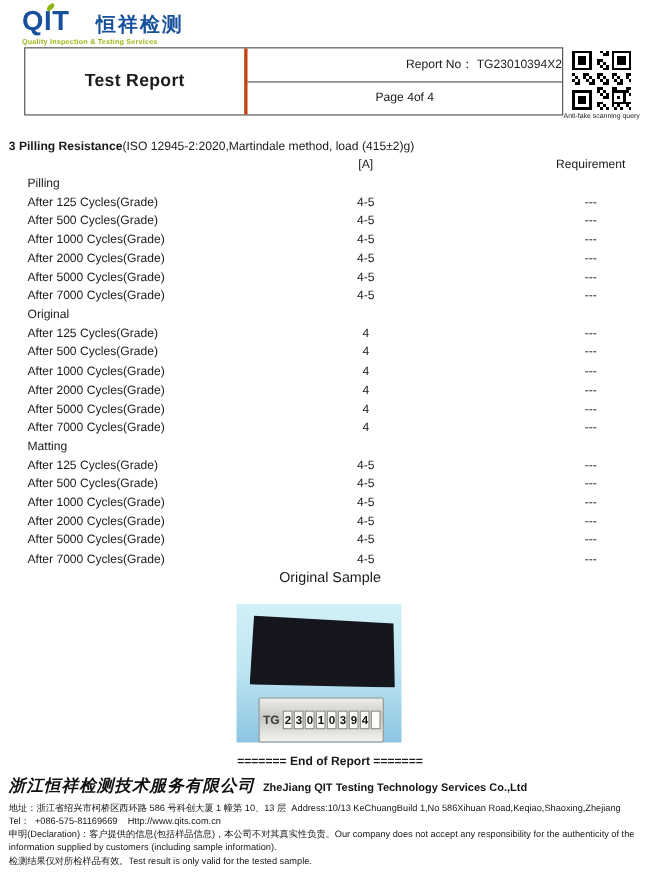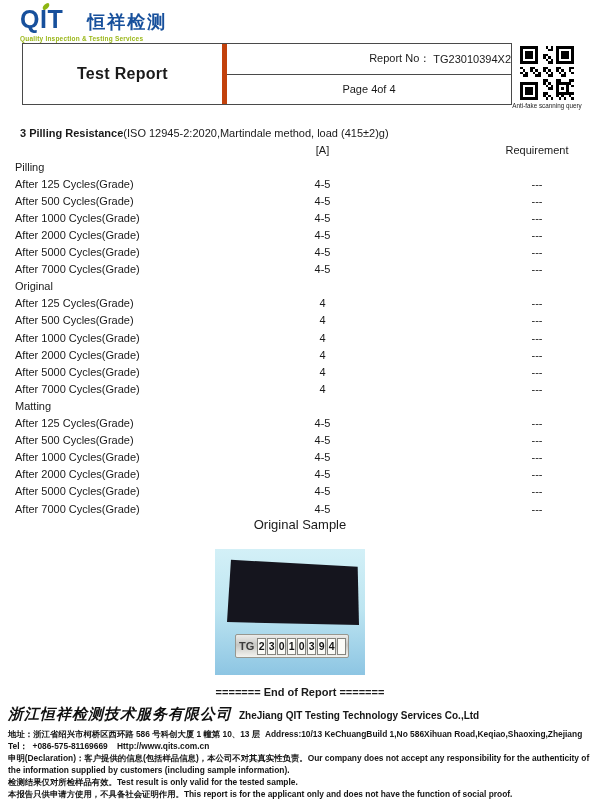--- a/index.html
+++ b/index.html
@@ -11,64 +11,64 @@
   .logo-row { display:flex; align-items:flex-end; gap:24px; }
   .logo-qit { position:relative; font-size:25px; font-weight:bold; color:#17509c; line-height:1; letter-spacing:0.5px; }
   .logo-leaf { position:absolute; left:22px; top:-3px; width:8px; height:5px;
                background:#8db512; border-radius:70% 30% 70% 30%; transform:rotate(-28deg); }
   .logo-cn { font-size:18px; font-weight:bold; color:#17509c; line-height:1; letter-spacing:2px; padding-bottom:1px; }
   .logo-tag { margin-top:3px; font-size:6.5px; font-weight:bold; color:#9ab719; letter-spacing:0.2px; }
 
   
   .hdr-table { position:absolute; left:22px; top:43px; width:490px; height:62px;
                border:1px solid #4a4a4a; display:flex; box-sizing:border-box; background:#fff; }
-  .hdr-left  { width:199px; border-right:5px solid #c2410c; display:flex; align-items:center; justify-content:center;
+  .hdr-left  { width:199px; border-right:3px solid #c2410c; display:flex; align-items:center; justify-content:center;
                font-size:16px; font-weight:bold; letter-spacing:0.3px; }
   .hdr-right { flex:1; display:flex; flex-direction:column; }
   .hdr-row1  { flex:1; border-bottom:1px solid #4a4a4a; display:flex; align-items:center; justify-content:flex-end; font-size:11px; }
   .hdr-row2  { flex:1; display:flex; align-items:center; justify-content:center; font-size:11px; }
 
   
   .qr { position:absolute; left:520px; top:46px; width:54px; height:54px; }
   .qr svg { width:100%; height:100%; display:block; }
   .qr-caption { position:absolute; left:494px; top:102px; width:106px; text-align:center; font-size:6.3px; color:#222; }
 
   
   .results { position:absolute; left:0; top:124px; width:600px; }
-  .r-title { height:17px; padding-left:20px; font-size:11px; display:flex; align-items:center; white-space:pre; }
+  .r-title { height:17px; padding-left:8px; font-size:11px; display:flex; align-items:center; white-space:pre; }
   .r-title .b { font-weight:bold; }
   .trow { display:flex; height:17.1px; align-items:center; font-size:11px; }
-  .c1 { padding-left:15px; width:240px; }
+  .c1 { padding-left:25px; width:240px; }
   .c2 { width:135px; text-align:center; }
   .c3 { margin-left:auto; width:110px; text-align:center; margin-right:8px; }
   .chead .c3 { font-size:11px; }
 
   
   .sample-title { position:absolute; top:517px; left:0; width:600px; text-align:center; font-size:13px; }
   .photo { position:absolute; left:215px; top:549px; width:150px; height:126px;
            background:linear-gradient(180deg,#d3f0f7 0%,#bde5f1 48%,#8dc5e3 100%); }
   .fabric { position:absolute; left:12px; top:8px; width:132px; height:70px; background:#15151e;
             clip-path:polygon(3% 4%, 99% 14%, 100% 97%, 0% 93%); }
-  .slabel { position:absolute; left:20px; top:85px; width:114px; height:24px; box-sizing:border-box;
+  .slabel { position:absolute; left:20px; top:85px; width:114px; height:41px; box-sizing:border-box;
             background:linear-gradient(180deg,#ececea 0%,#c7c7c3 45%,#f3f3ef 100%);
             border:1px solid #97978f; border-radius:2px;
             display:flex; align-items:center; padding:0 3px; gap:1px; }
   .slabel .tg { font-size:11px; font-weight:bold; color:#3c3c3c; margin-right:2px; flex:none; }
   .tile { width:9px; height:17px; box-sizing:border-box; background:#fbfbf7; border:1px solid #84847e;
           display:flex; align-items:center; justify-content:center; font-size:10.5px; font-weight:bold; color:#141414; flex:none; }
 
   
   .eor { position:absolute; top:686px; left:0; width:600px; text-align:center; font-size:11px; font-weight:bold; }
 
   
   .footer { position:absolute; left:8px; top:705px; width:588px; }
   .f-company { display:flex; align-items:baseline; gap:7px; margin-bottom:4px; }
   .f-cn { font-family:"DejaVu Serif", serif; font-size:15px; font-weight:bold; font-style:italic; letter-spacing:1px; color:#101010; }
   .f-en { font-size:10px; font-weight:bold; color:#151515; }
-  .f-line { font-size:8.4px; font-weight:bold; line-height:12px; color:#151515; white-space:pre-wrap; }
+  .f-line { font-size:8.4px; font-weight:normal; line-height:12px; color:#151515; white-space:pre-wrap; }
 </style>
 </head>
 <body>
 
 <div class="page">
 
   <div class="logo">
     <div class="logo-row">
       <div class="logo-qit">
         <span>QIT</span>
@@ -328,16 +328,15 @@
 
   <div class="footer">
     <div class="f-company">
       <span class="f-cn">浙江恒祥检测技术服务有限公司</span>
       <span class="f-en">ZheJiang QIT Testing Technology Services Co.,Ltd</span>
     </div>
     <div class="f-line">地址：浙江省绍兴市柯桥区西环路 586 号科创大厦 1 幢第 10、13 层  Address:10/13 KeChuangBuild 1,No 586Xihuan Road,Keqiao,Shaoxing,Zhejiang</div>
     <div class="f-line">Tel：  +086-575-81169669    Http://www.qits.com.cn</div>
     <div class="f-line">申明(Declaration)：客户提供的信息(包括样品信息)，本公司不对其真实性负责。Our company does not accept any responsibility for the authenticity of the information supplied by customers (including sample information).</div>
     <div class="f-line">检测结果仅对所检样品有效。Test result is only valid for the tested sample.</div>
-    <div class="f-line">本报告只供申请方使用，不具备社会证明作用。This report is for the applicant only and does not have the function of social proof.</div>
   </div>
 
 </div>
 
 </body></html>

